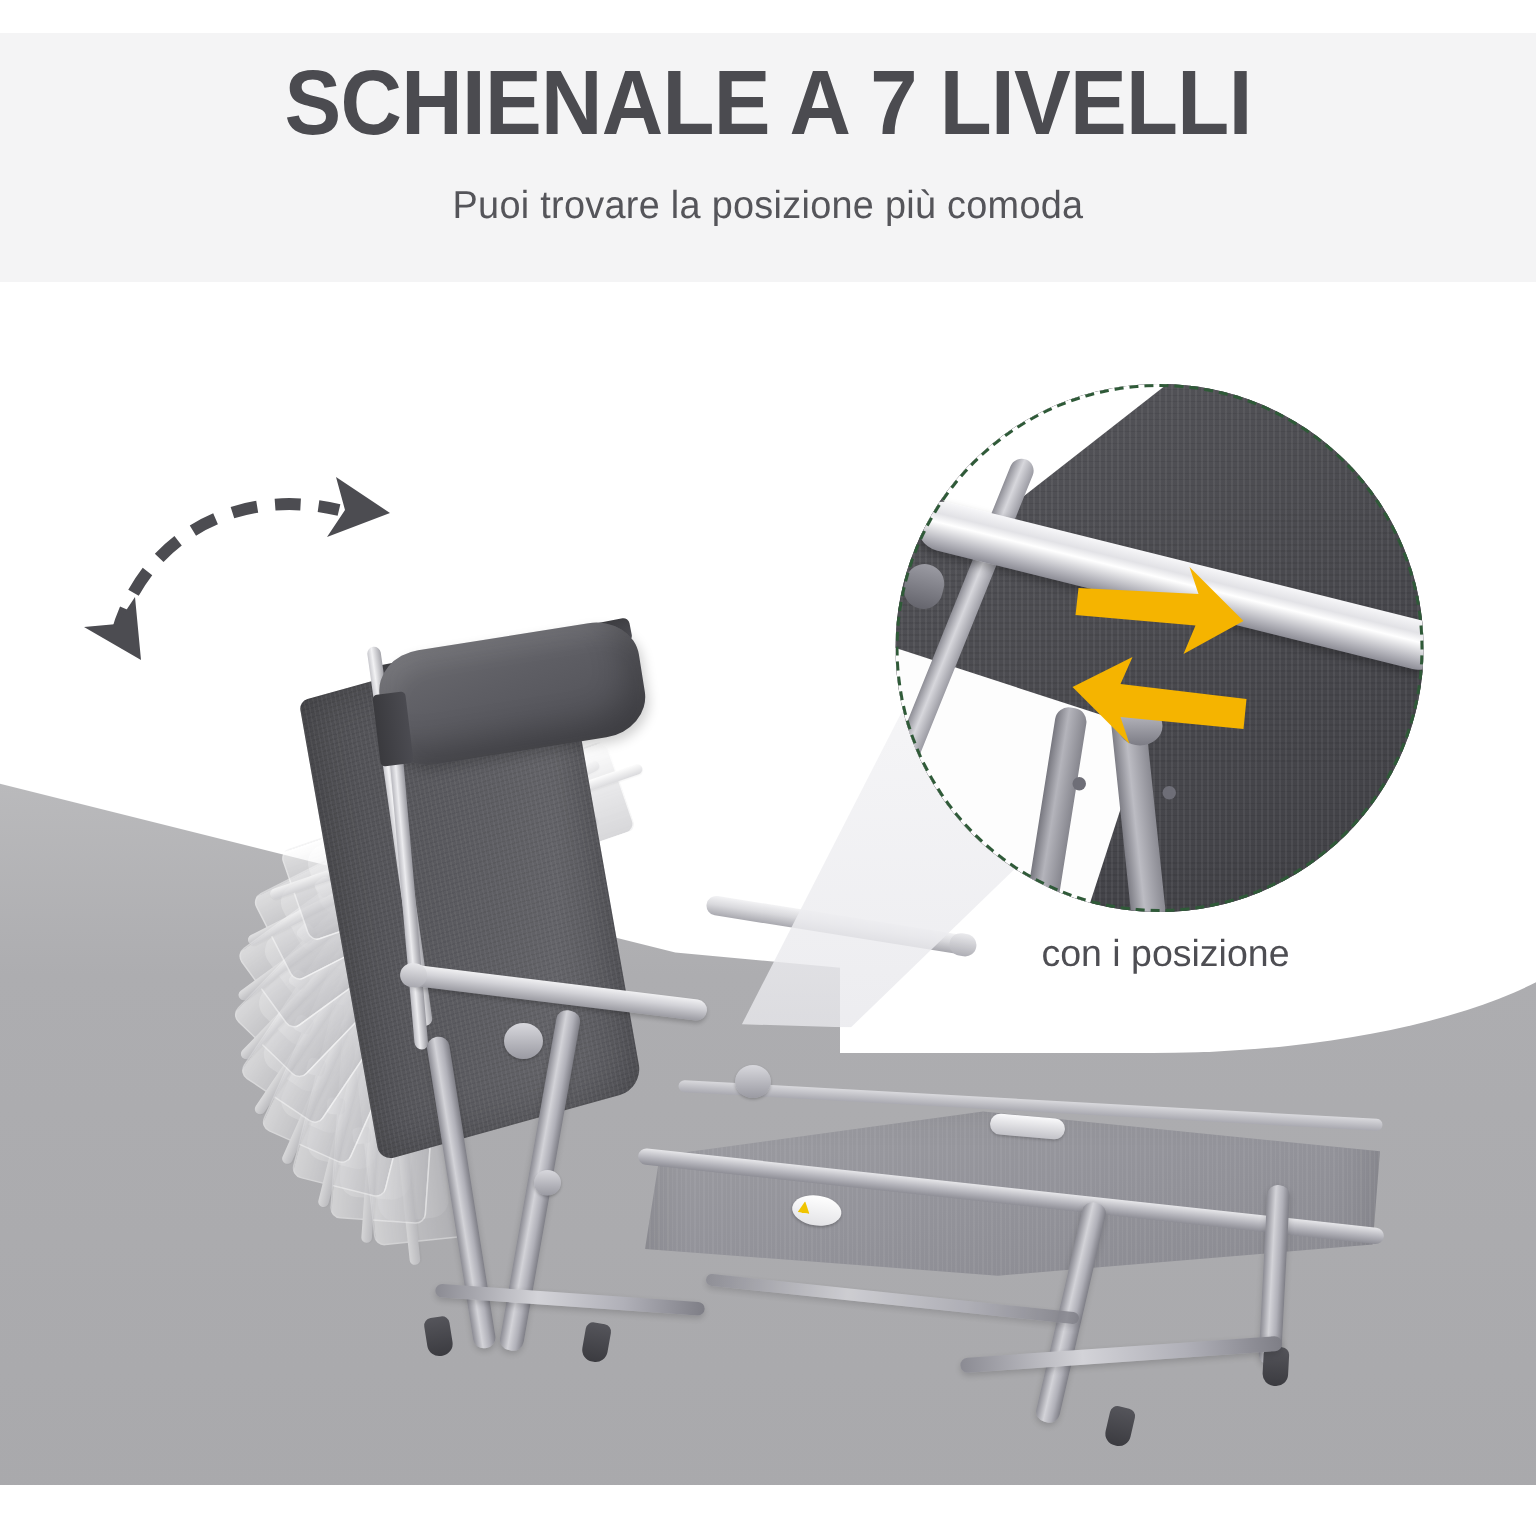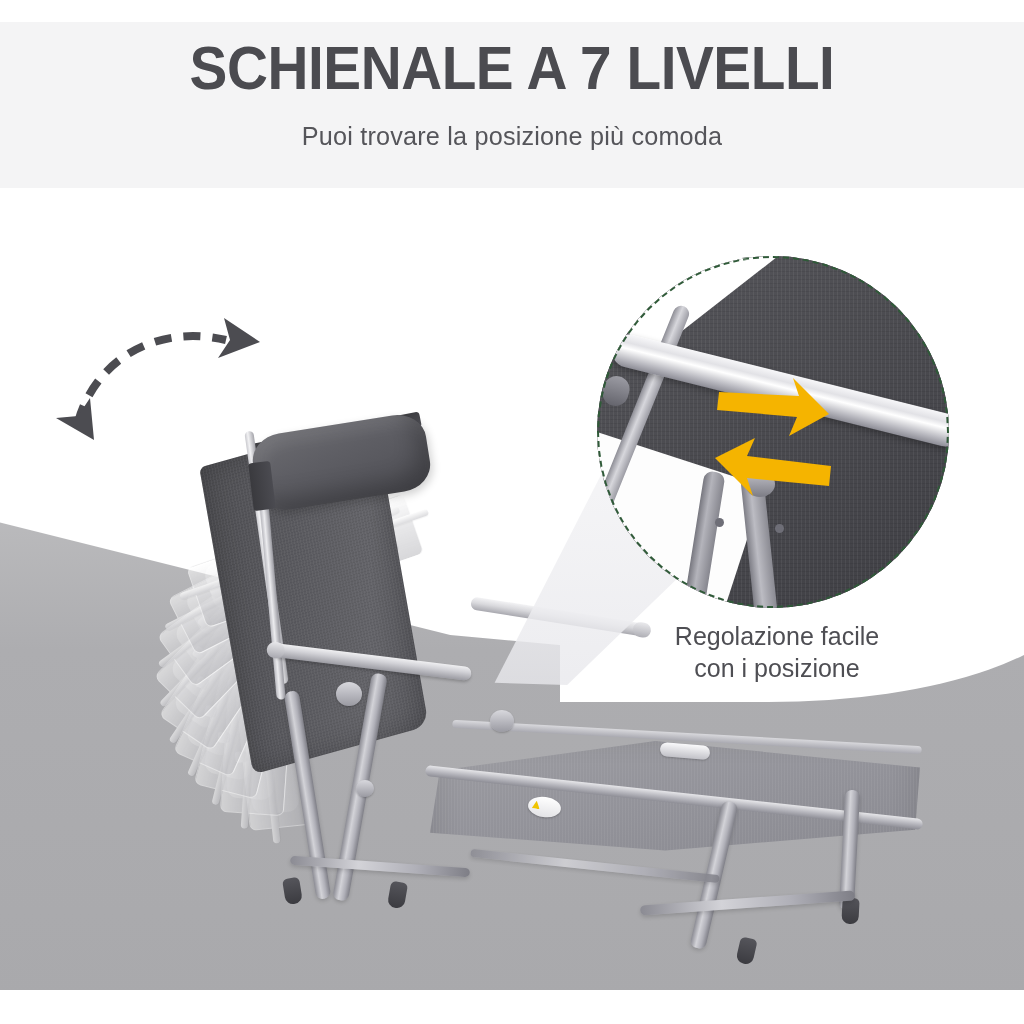--- a/index.html
+++ b/index.html
@@ -396,18 +396,17 @@
   </div>
 
   <svg class="arrow-svg" viewBox="0 0 352 352">
     <path d="M122 136 L202 140 L196 122 L232 158 L192 180 L200 161 L120 154 Z" fill="#F5B400"></path>
     <path d="M232 230 L150 222 L156 240 L118 202 L158 182 L150 200 L234 210 Z" fill="#F5B400"></path>
   </svg>
 
   <div class="dc-ring"></div>
 
   <div class="caption">
-    <div>Regolazione facile</div>
     <div>con i posizione</div>
   </div>
 
   <div class="floor-bottom-white"></div>
 </div>
 
 </body></html>

